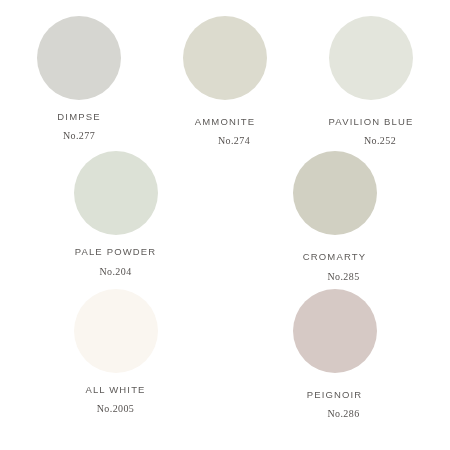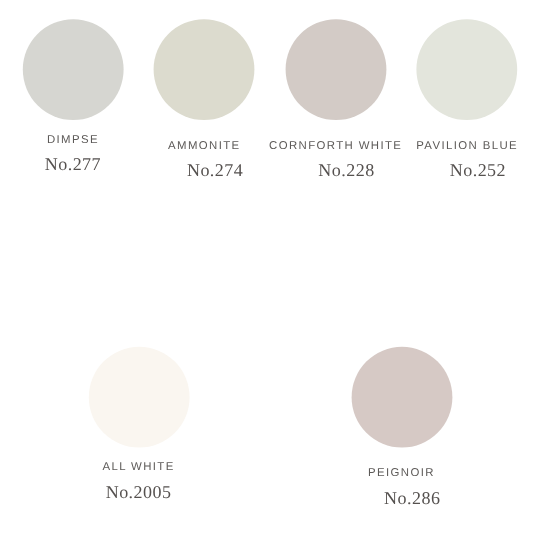--- a/index.html
+++ b/index.html
@@ -53,21 +53,21 @@
     color: #5d5a58;
     text-transform: uppercase;
     text-align: center;
     white-space: nowrap;
     margin-top: 12px;
     line-height: 1.1;
   }
 
   .swatch-code {
     font-family: "Liberation Serif", serif;
-    font-size: 15px;
+    font-size: 10px;
     letter-spacing: 0.4px;
     color: #55514f;
     text-align: center;
     white-space: nowrap;
     margin-top: 9px;
     line-height: 1;
   }
 
   
   .swatch-row.row-1 .swatch-circle { margin-top: 4px; }
@@ -87,32 +87,37 @@
       <div class="swatch-circle" style="background-color: rgb(214, 214, 209);"></div>
       <div class="swatch-name">DIMPSE</div>
       <div class="swatch-code">No.277</div>
     </div>
     <div class="swatch-cell shift-down">
       <div class="swatch-circle" style="background-color: rgb(220, 219, 206);"></div>
       <div class="swatch-name">AMMONITE</div>
       <div class="swatch-code">No.274</div>
     </div>
     <div class="swatch-cell shift-down">
-      <div class="swatch-circle" style="background-color: rgb(211, 203, 198);"></div>
-      <div class="swatch-name">CORNFORTH WHITE</div>
-      <div class="swatch-code">No.228</div>
-    </div>
-    <div class="swatch-cell shift-down">
       <div class="swatch-circle" style="background-color: rgb(227, 229, 220);"></div>
       <div class="swatch-name">PAVILION BLUE</div>
       <div class="swatch-code">No.252</div>
     </div>
   </div>
 
   <div class="swatch-row row-2">
+    <div class="swatch-cell">
+      <div class="swatch-circle" style="background-color: rgb(220, 225, 214);"></div>
+      <div class="swatch-name">PALE POWDER</div>
+      <div class="swatch-code">No.204</div>
+    </div>
+    <div class="swatch-cell shift-down">
+      <div class="swatch-circle" style="background-color: rgb(209, 208, 194);"></div>
+      <div class="swatch-name">CROMARTY</div>
+      <div class="swatch-code">No.285</div>
+    </div>
   </div>
 
   <div class="swatch-row row-3">
     <div class="swatch-cell">
       <div class="swatch-circle" style="background-color: rgb(250, 246, 240);"></div>
       <div class="swatch-name">ALL WHITE</div>
       <div class="swatch-code">No.2005</div>
     </div>
     <div class="swatch-cell shift-down">
       <div class="swatch-circle" style="background-color: rgb(214, 201, 197);"></div>

